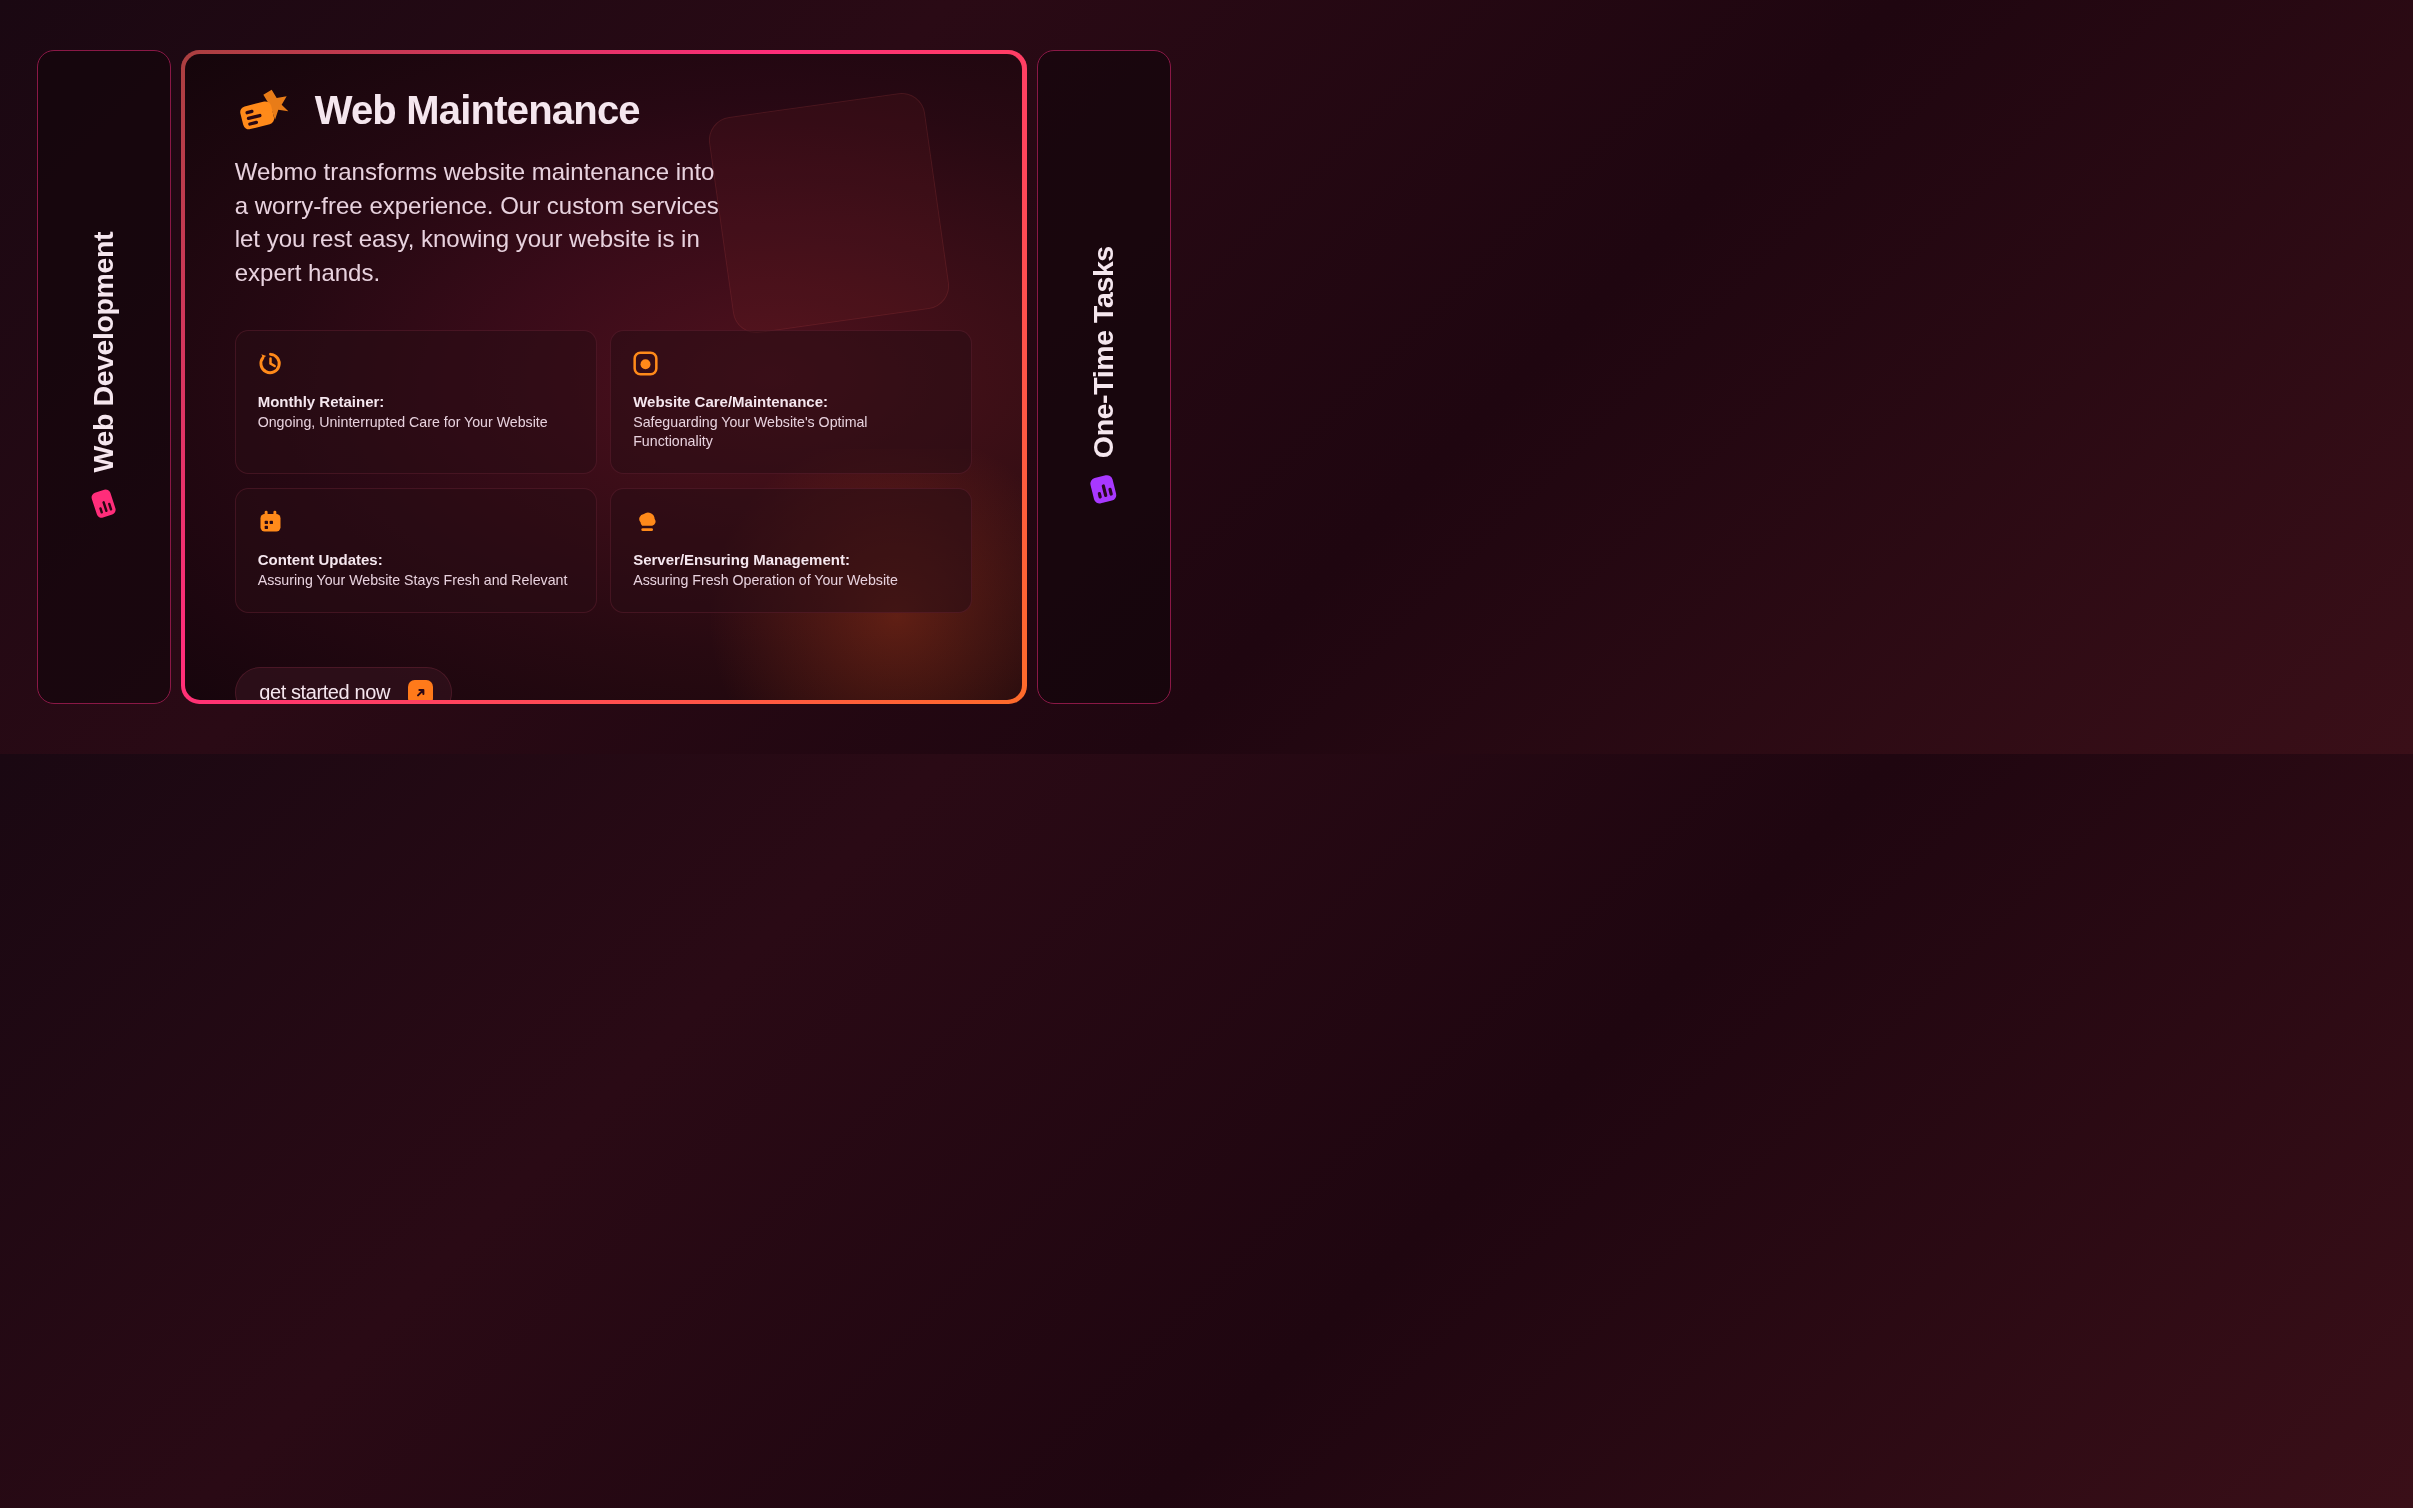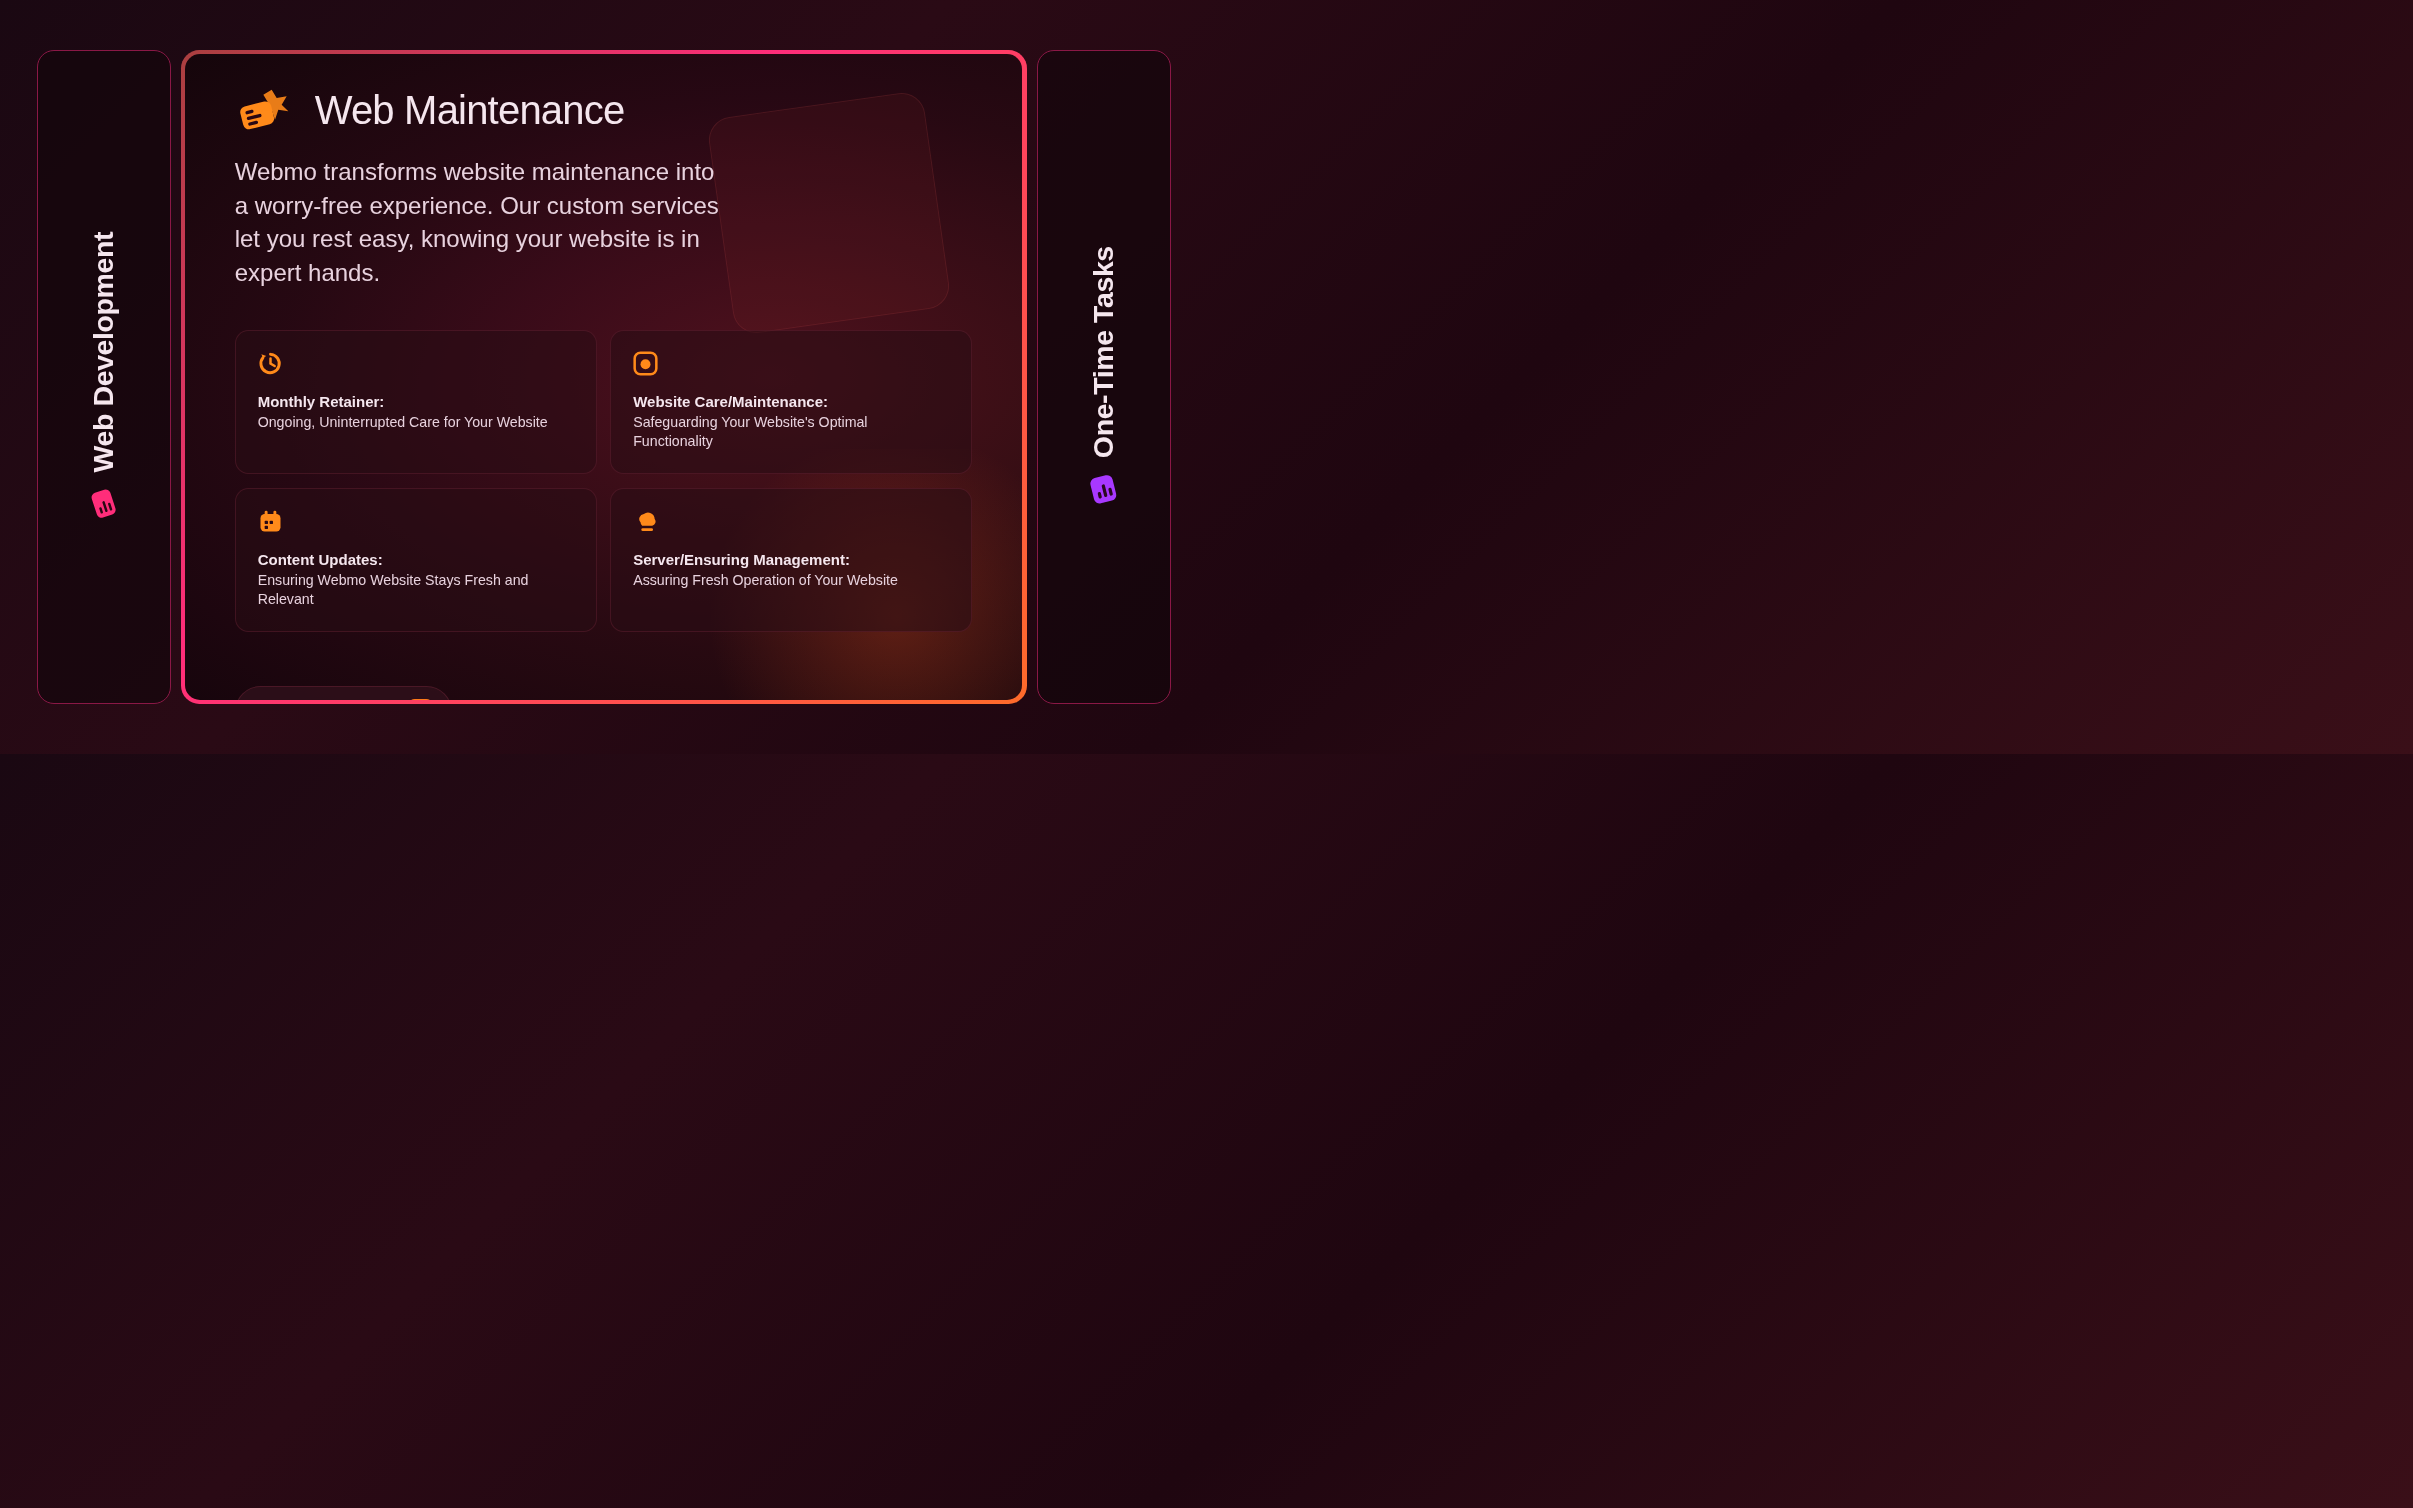--- a/index.html
+++ b/index.html
@@ -103,21 +103,21 @@
 }
 
 .header-icon {
   width: 65px;
   height: 49px;
   position: relative;
 }
 
 .title {
   font-size: 40px;
-  font-weight: 400;
+  font-weight: 700;
   color: #f5e6ee;
   letter-spacing: -0.8px;
 }
 
 .description {
   font-size: 24px;
   line-height: 1.4;
   color: #e8d2de;
   max-width: 486px;
   margin-bottom: 40px;
@@ -261,21 +261,21 @@
           <svg viewBox="0 0 30 30" width="25" height="25">
             <rect x="3" y="6" width="24" height="21" rx="5" fill="#ff8a1a"></rect>
             <rect x="8" y="2" width="3.5" height="8" rx="1.7" fill="#ff8a1a"></rect>
             <rect x="18.5" y="2" width="3.5" height="8" rx="1.7" fill="#ff8a1a"></rect>
             <rect x="8" y="14" width="4" height="4" rx="1" fill="#2a0814"></rect>
             <rect x="14" y="14" width="4" height="4" rx="1" fill="#2a0814"></rect>
             <rect x="8" y="20" width="4" height="4" rx="1" fill="#2a0814"></rect>
           </svg>
         </div>
         <div class="card-title">Content Updates:</div>
-        <div class="card-desc">Ensuring Webmo Website Stays Fresh and Relevant</div>
+        <div class="card-desc">Assuring Your Website Stays Fresh and Relevant</div>
       </div>
 
       <div class="card">
         <div class="card-icon">
           <svg viewBox="0 0 30 30" width="25" height="25">
             <path d="M 9 16 A 6 6 0 0 1 13 6 A 8 8 0 0 1 26 12 A 5 5 0 0 1 23 20 L 11 20 A 5 5 0 0 1 9 16 Z" fill="#ff8a1a"></path>
             <rect x="10" y="23" width="14" height="3.5" rx="1.7" fill="#ff8a1a"></rect>
           </svg>
         </div>
         <div class="card-title">Server/Ensuring Management:</div>

